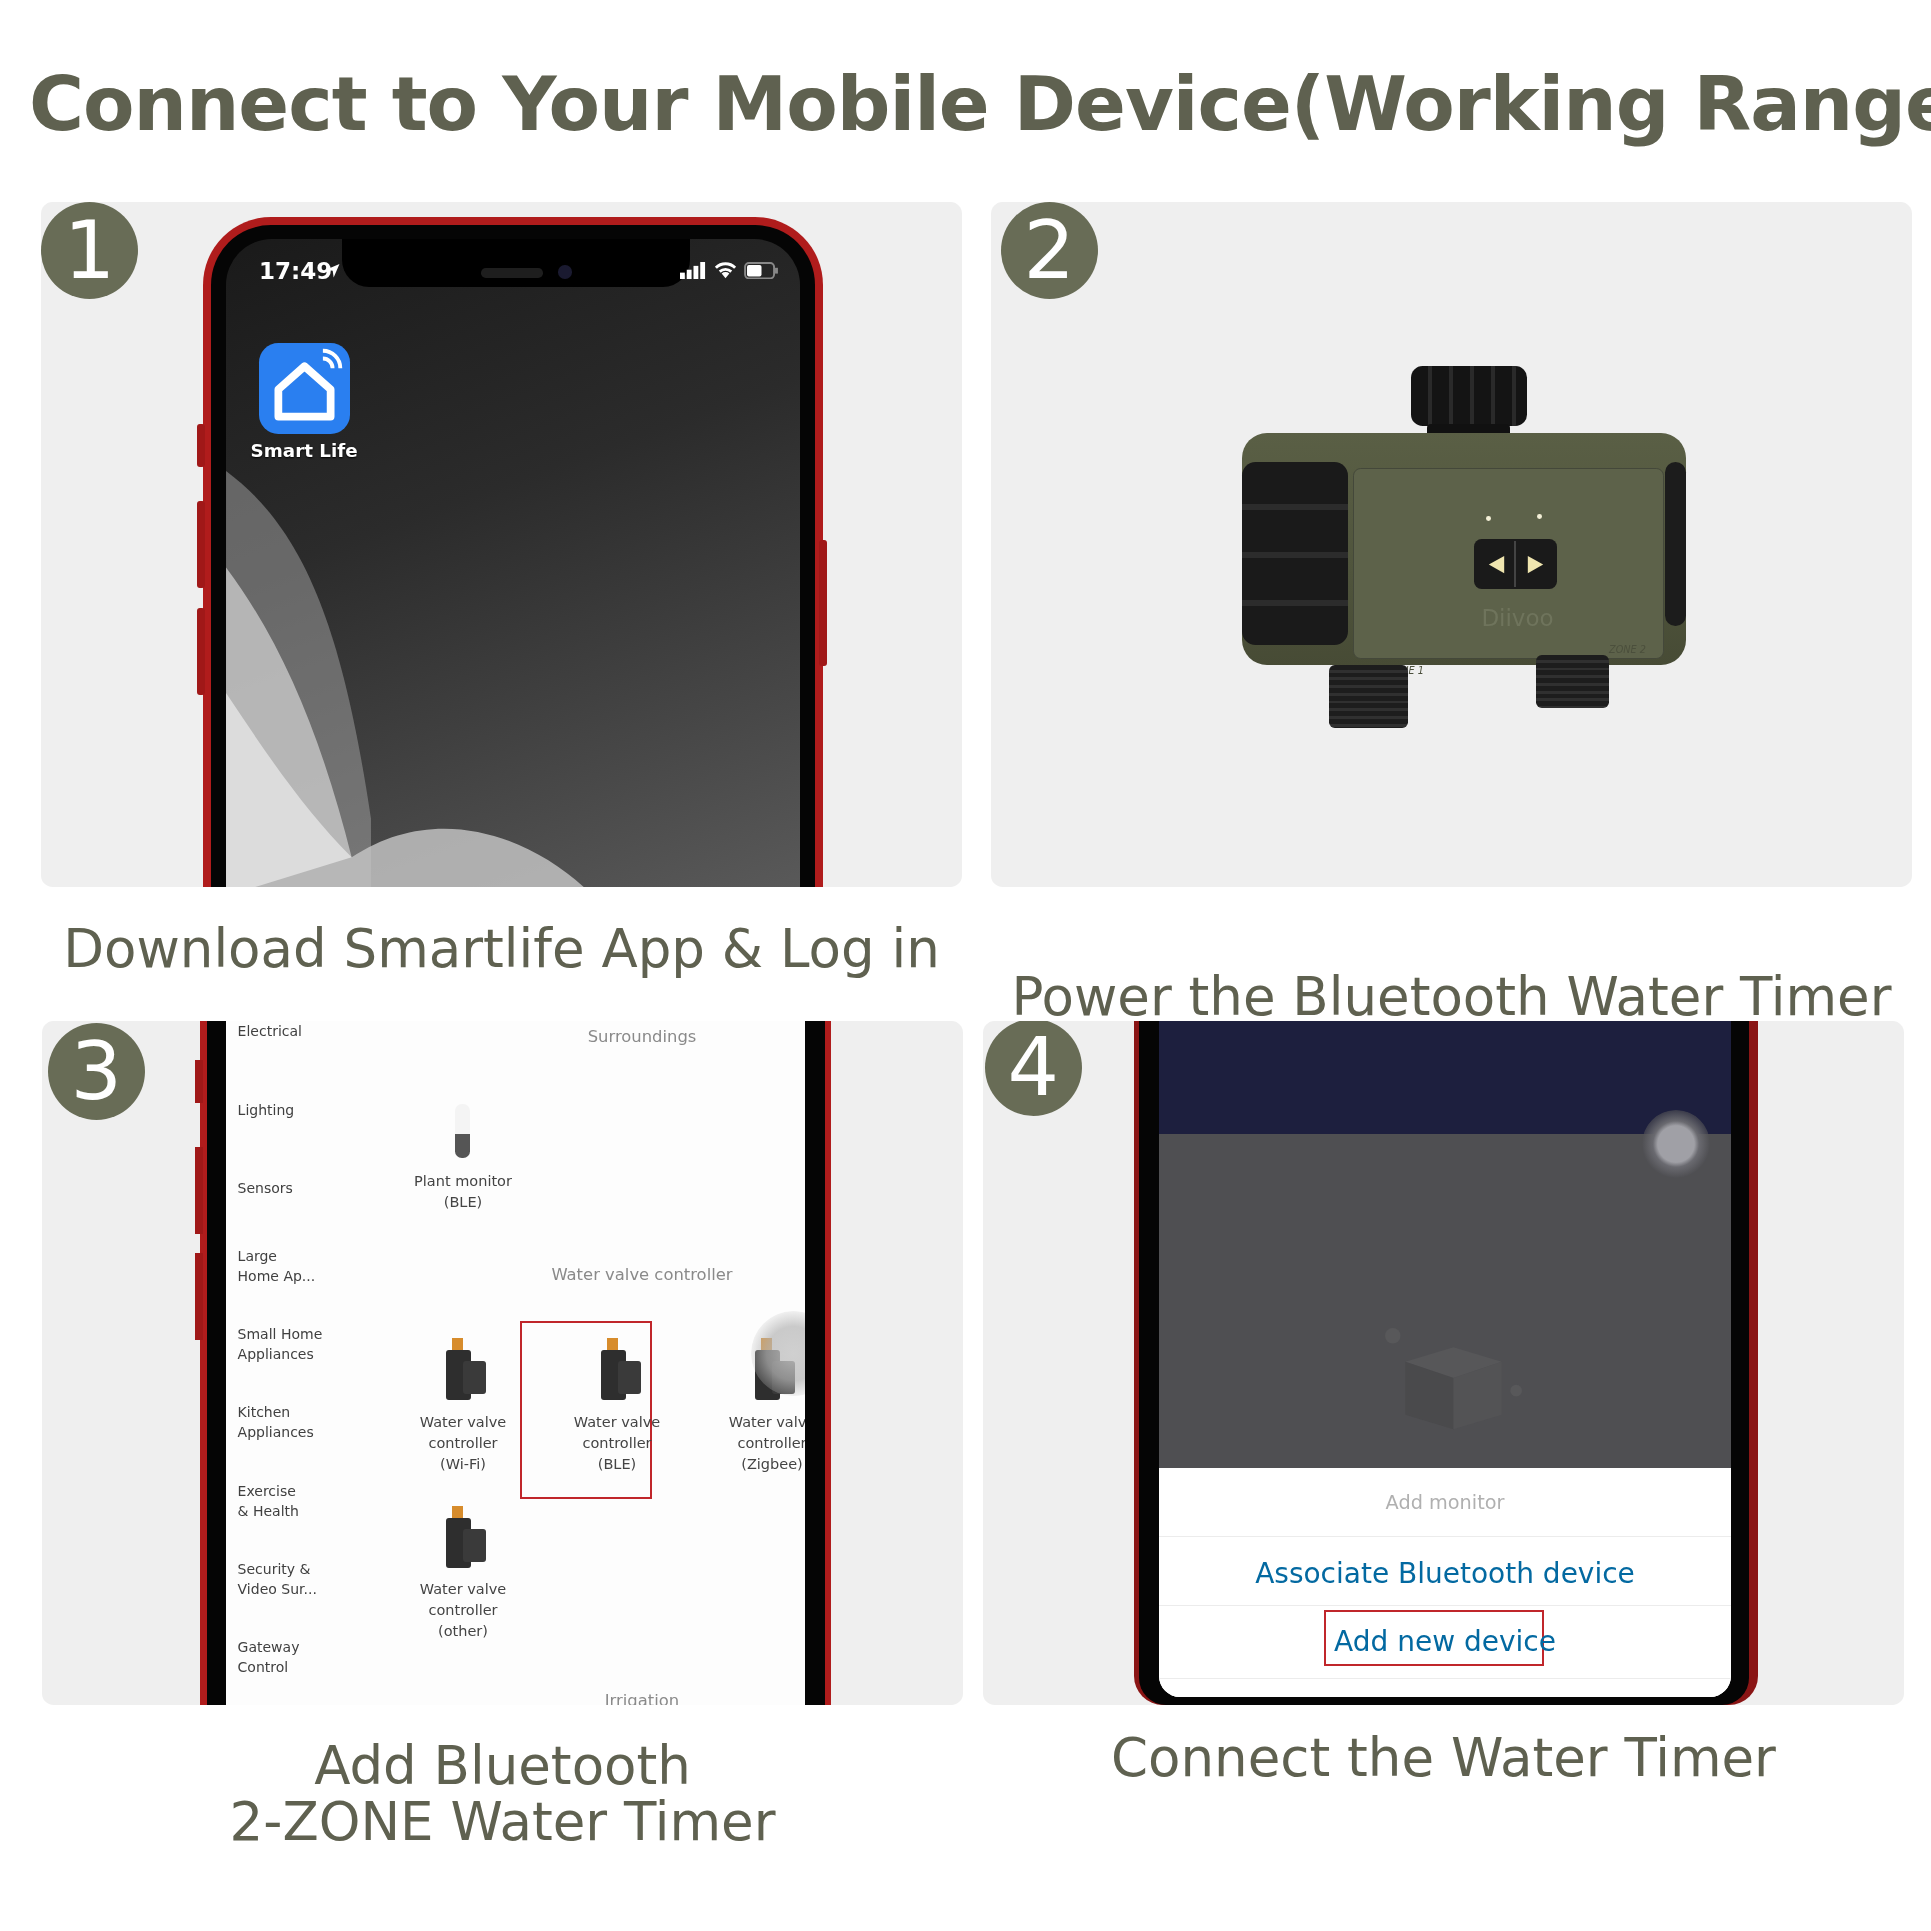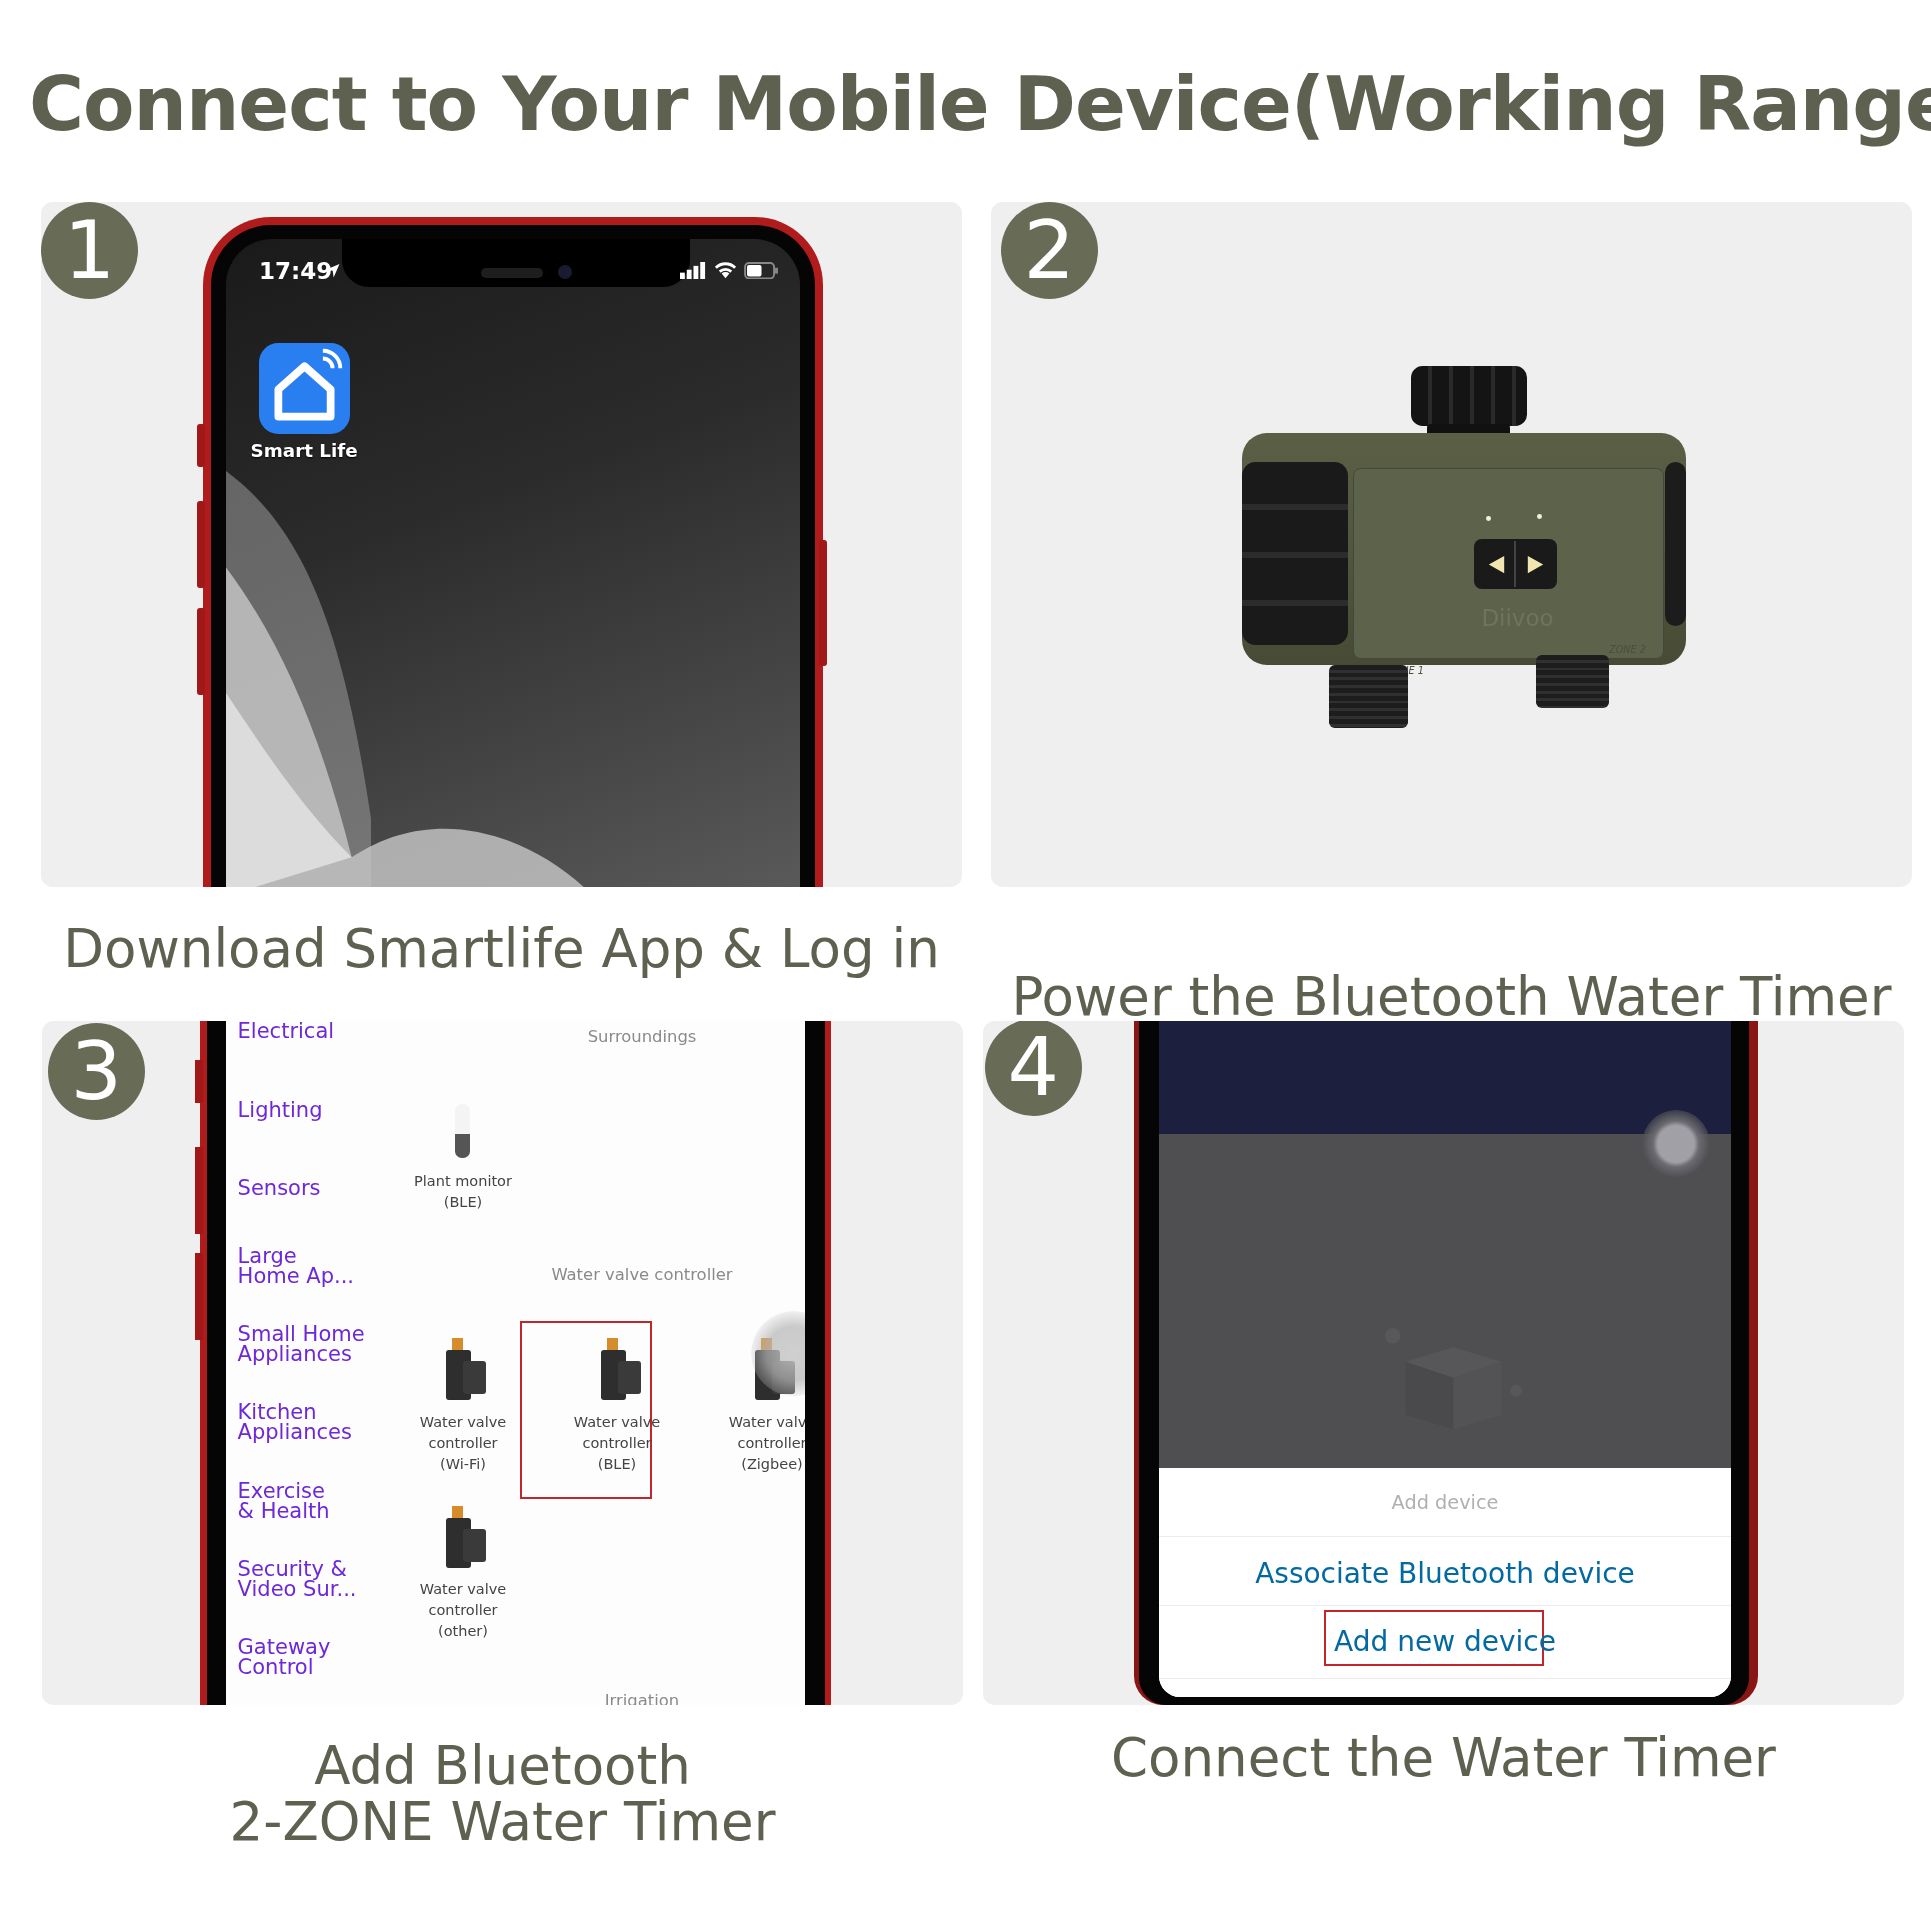--- a/index.html
+++ b/index.html
@@ -12,21 +12,21 @@
   
   .phone-frame{position:absolute;background:#b01c1c;border-radius:68px 68px 0 0;}
   .phone-bezel{position:absolute;background:#050505;border-radius:60px 60px 0 0;}
   .screen1{position:absolute;border-radius:46px 46px 0 0;overflow:hidden;background:linear-gradient(160deg,#1a1a1a 0%,#2b2b2b 40%,#4a4a4a 80%,#5a5a5a 100%);}
   .notch{position:absolute;background:#000;border-radius:0 0 27px 27px;}
   .status-time{position:absolute;color:#fff;font-weight:bold;font-size:23px;}
   .app-icon{position:absolute;width:91px;height:91px;border-radius:19.3px;background:#2a7ff0;}
   .app-label{position:absolute;color:#fff;font-weight:bold;font-size:18.3px;text-align:center;width:135px;text-shadow:0 1px 1.9px #000;}
   
   .screen3{position:absolute;background:#fdfdfd;overflow:hidden;}
-  .cat{position:absolute;color:#6d28d9;font-size:21px;line-height:20px;}
+  .cat{position:absolute;color:#404040;font-size:14px;line-height:20px;}
   .sec-title{position:absolute;color:#8a8a8a;font-size:16.4px;text-align:center;width:232px;}
   .dev-label{position:absolute;color:#444;font-size:14.5px;line-height:21px;text-align:center;width:116px;}
   .valve{position:absolute;width:42px;height:68px;}
   .valve .tap{position:absolute;left:5.8px;top:0;width:11.6px;height:13.5px;background:#d78c2c;}
   .valve .body{position:absolute;left:0;top:11.6px;width:25px;height:50px;background:#2e2e2e;border-radius:2.9px;}
   .valve .face{position:absolute;left:17.4px;top:23px;width:23px;height:33px;background:#3a3a3a;border-radius:2.9px;}
   .highlight{position:absolute;border:2.9px solid #c0262b;}
   
   .screen4{position:absolute;overflow:hidden;background:#fff;border-radius:0 0 0 0;}
   .sheet-row{position:absolute;left:0;width:100%;text-align:center;color:#0369a1;font-size:28px;}
@@ -228,21 +228,21 @@
     <svg class="abs" style="left:222px;top:307px" width="145" height="106" viewBox="0 0 150 110">
       <path d="M25 35 L75 20 L125 35 L75 52 Z" fill="#575759"></path>
       <path d="M25 35 L25 90 L75 105 L75 52 Z" fill="#4a4a4c"></path>
       <path d="M125 35 L125 90 L75 105 L75 52 Z" fill="#535355"></path>
       <circle cx="12" cy="8" r="8" fill="#58585a"></circle>
       <circle cx="140" cy="65" r="6" fill="#58585a"></circle>
     </svg>
     <div class="abs" style="left:483px;top:89px;width:68px;height:68px;border-radius:50%;background:radial-gradient(circle,#a0a0a6 0%,#a0a0a6 38%,#6a6a70 48%,rgba(80,80,84,0.6) 70%,rgba(80,80,84,0) 72%);"></div>
 
     <div class="abs" style="left:0;top:447px;width:100%;height:229px;background:#ffffff;">
-      <div class="sheet-row" style="top:23px;color:#b0b0b0;font-size:19.3px;">Add device</div>
+      <div class="sheet-row" style="top:23px;color:#b0b0b0;font-size:19.3px;">Add monitor</div>
       <div class="divider" style="top:68px;"></div>
       <div class="sheet-row" style="top:89px;">Associate Bluetooth device</div>
       <div class="divider" style="top:137px;"></div>
       <div class="highlight" style="left:165px;top:142px;width:216px;height:52px;"></div>
       <div class="sheet-row" style="top:157px;">Add new device</div>
       <div class="divider" style="top:210px;"></div>
     </div>
   </div>
 </div>
 <div class="caption" style="left:983px;top:1730px;width:921px;">

